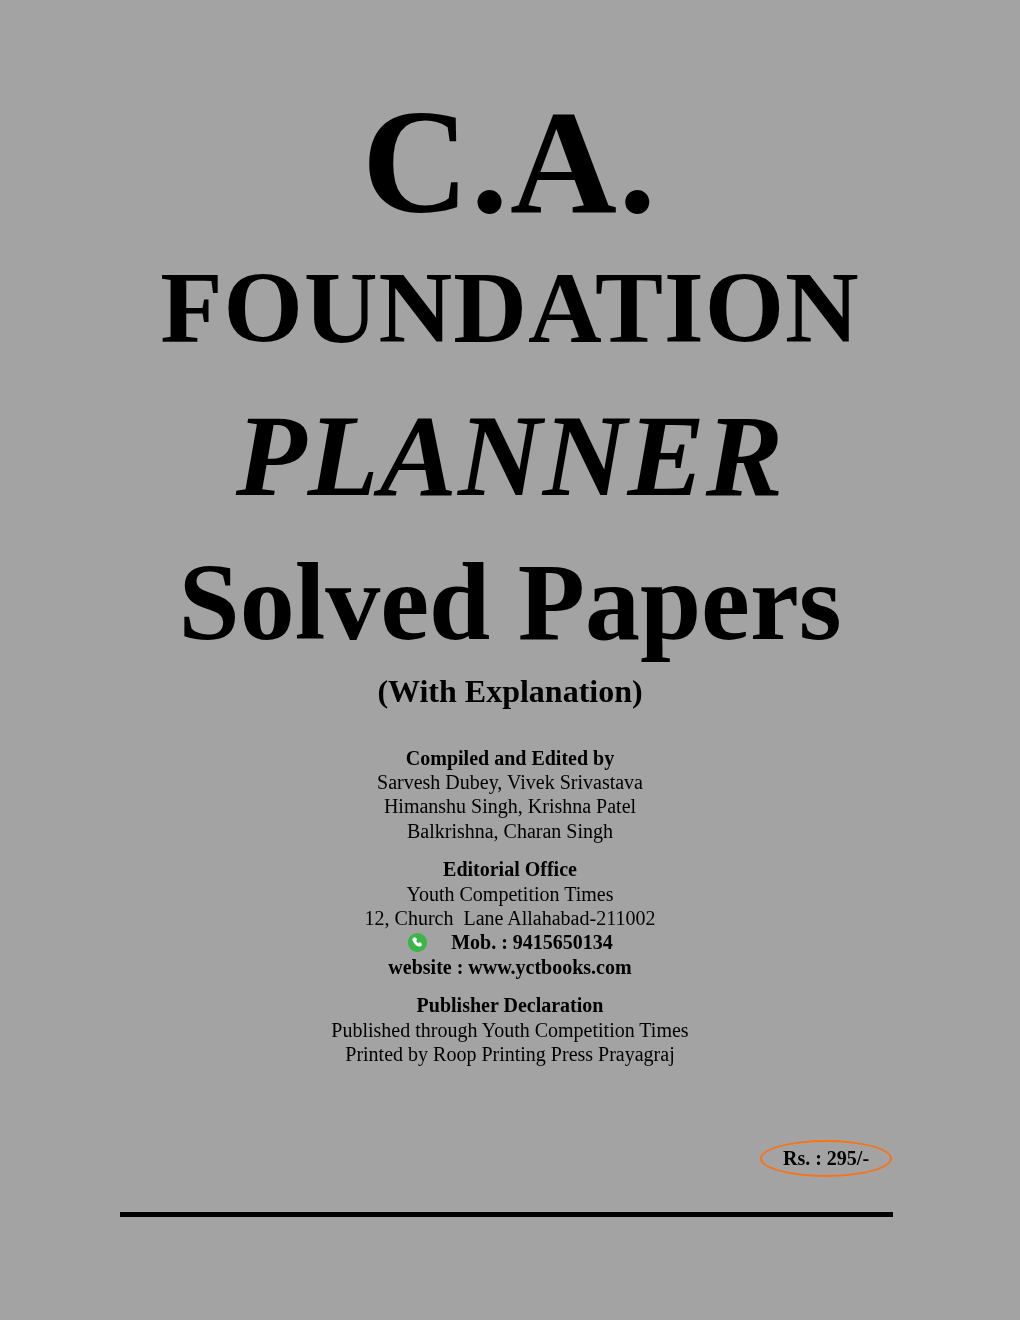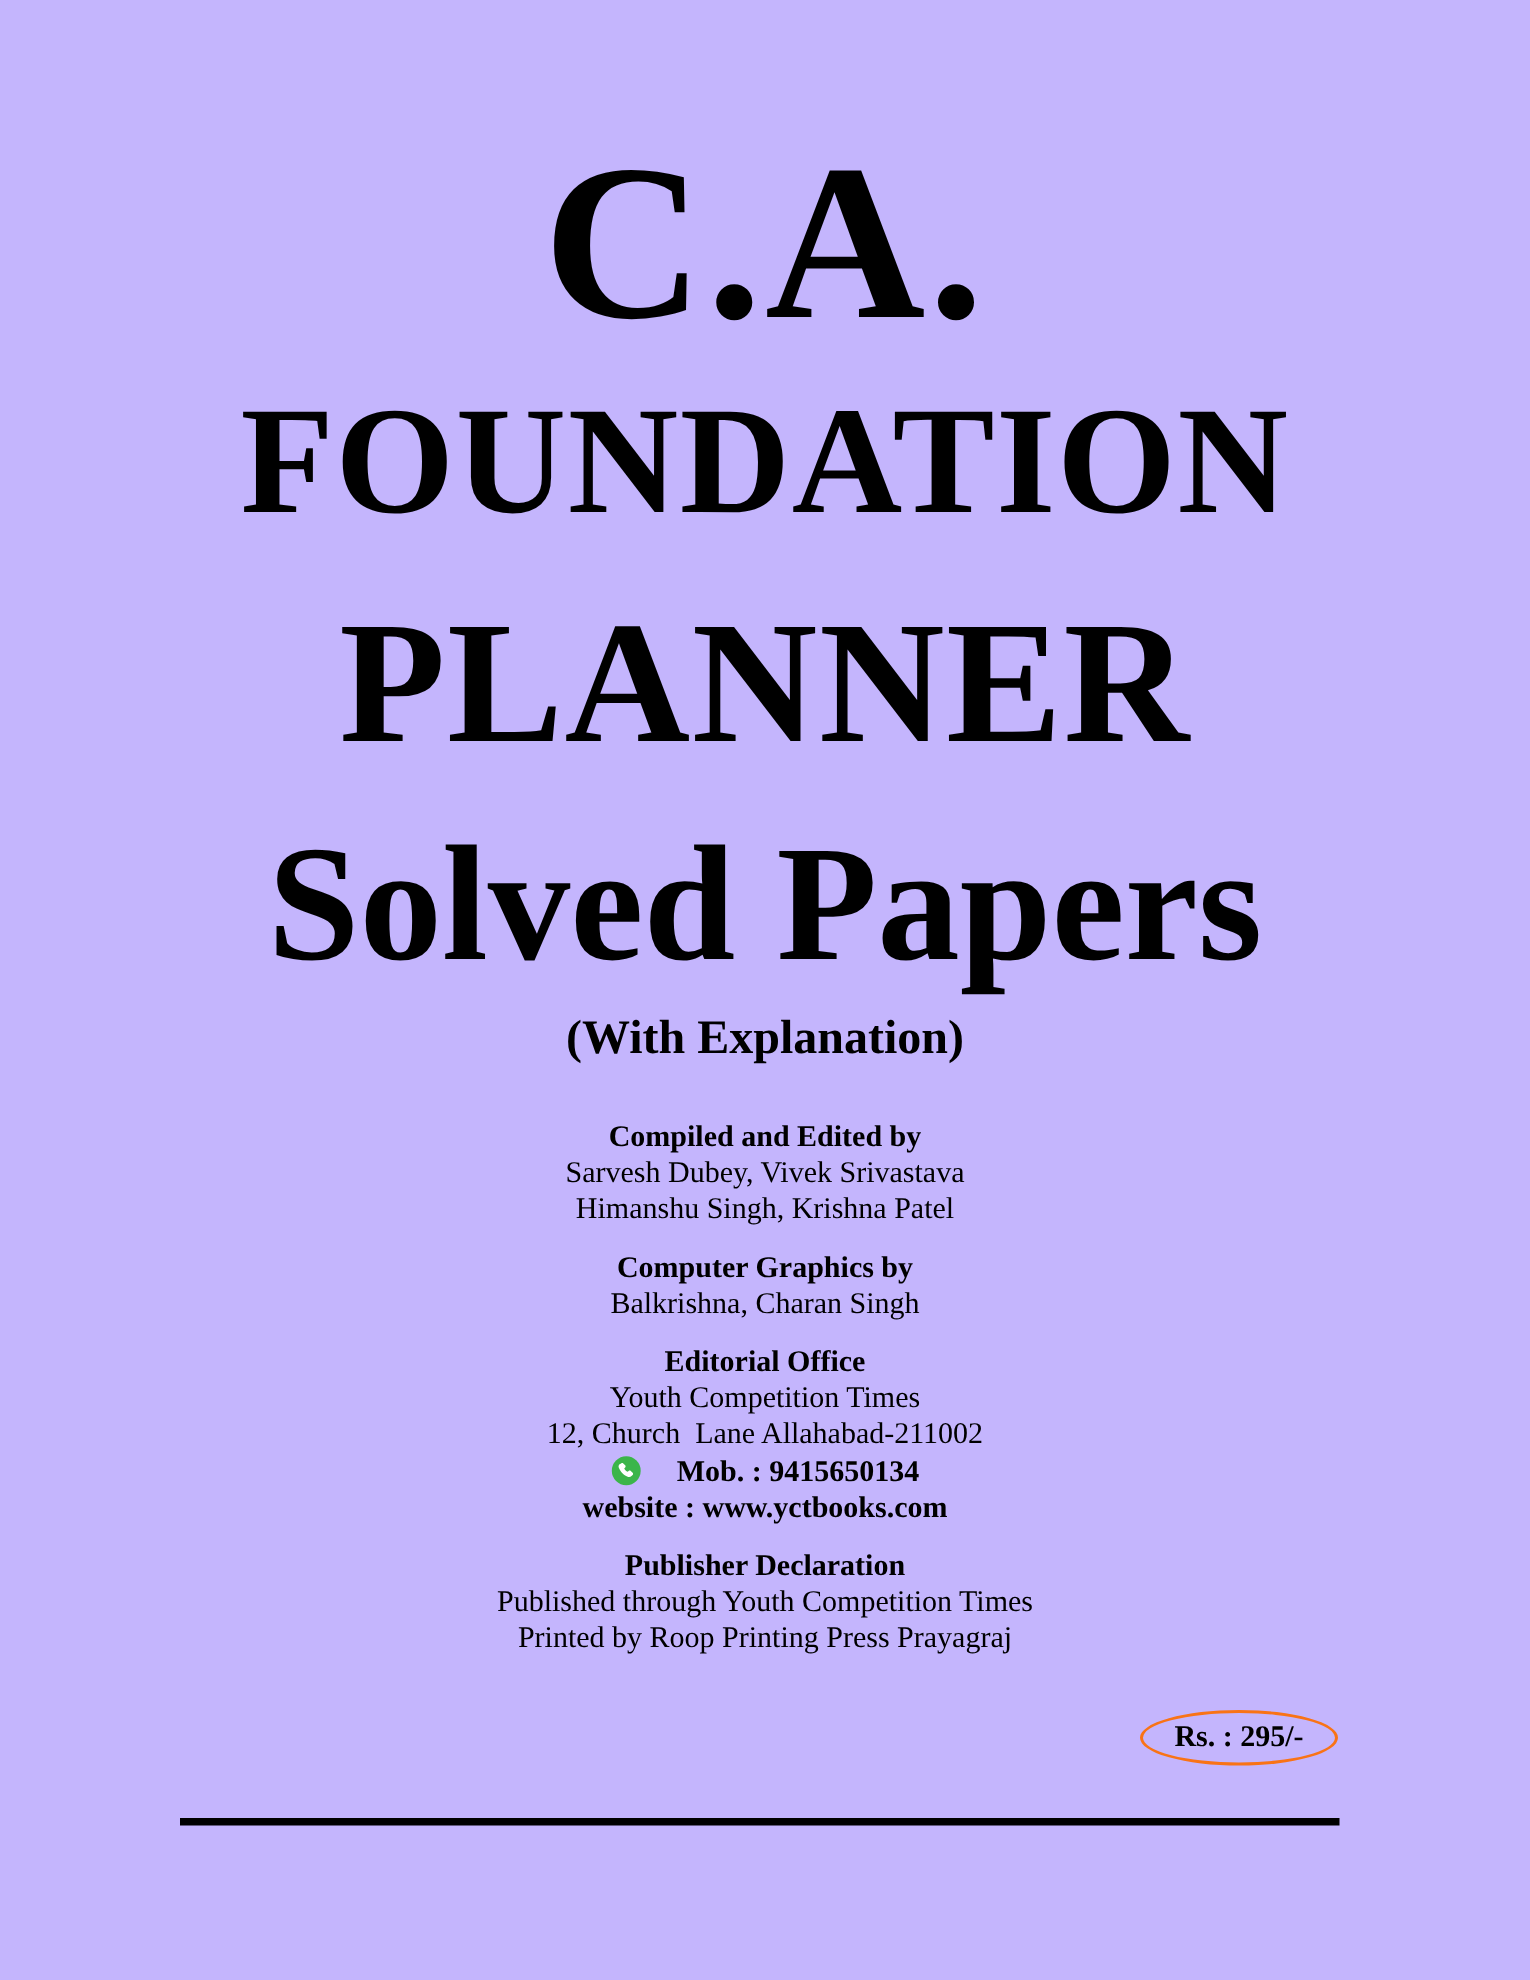--- a/index.html
+++ b/index.html
@@ -1,26 +1,26 @@
 <!DOCTYPE html>
 <html><head>
 <meta charset="utf-8">
 <style>
   html,body{margin:0;padding:0;background:#ffffff;}
   .page{
     width:1020px;height:1320px;
-    background:#c4b5fd;color:#000000;
+    background:#a3a3a3;color:#000000;
     font-family:"Liberation Serif", serif;
     position:relative;text-align:center;overflow:hidden;
     margin:0 auto;
   }
   .title-block{padding-top:88px;}
   .t1{font-size:148px;font-weight:bold;line-height:1.0;letter-spacing:2px;}
   .t2{font-size:102px;font-weight:bold;line-height:1.42;letter-spacing:1px;}
-  .t3{font-size:116px;font-weight:bold;line-height:1.30;letter-spacing:1px;}
+  .t3{font-size:116px;font-weight:bold;line-height:1.30;letter-spacing:1px;font-style:italic;}
   .t4{font-size:110px;font-weight:bold;line-height:1.28;}
   .subtitle{font-size:32px;font-weight:bold;line-height:1.1;margin-top:2px;text-align:center;}
   .info{margin-top:36px;font-size:20px;line-height:1.22;}
   .heading{font-weight:bold;margin-top:14px;text-align:center;}
   .line{white-space:pre-wrap;}
   .bold-line{font-weight:bold;}
   .mobile-line{font-weight:bold;display:flex;align-items:center;justify-content:center;gap:23px;}
   .wa-icon{display:inline-flex;width:21px;height:21px;vertical-align:middle;}
   .wa-icon svg{width:21px;height:21px;}
   .price-badge{
@@ -47,21 +47,20 @@
     <div class="t4">Solved Papers</div>
     <div class="subtitle">(With Explanation)</div>
   </div>
 
   <div class="info">
 
     <div class="heading">Compiled and Edited by</div>
     <div class="line">Sarvesh Dubey, Vivek Srivastava</div>
     <div class="line">Himanshu Singh, Krishna Patel</div>
 
-    <div class="heading">Computer Graphics by</div>
     <div class="line">Balkrishna, Charan Singh</div>
 
     <div class="heading">Editorial Office</div>
     <div class="line">Youth Competition Times</div>
     <div class="line">12, Church  Lane Allahabad-211002</div>
 
     <div class="mobile-line">
       <span class="wa-icon">
         <svg viewBox="0 0 24 24" aria-hidden="true">
           <circle cx="12" cy="12" r="11" fill="#3bb54a"></circle>

